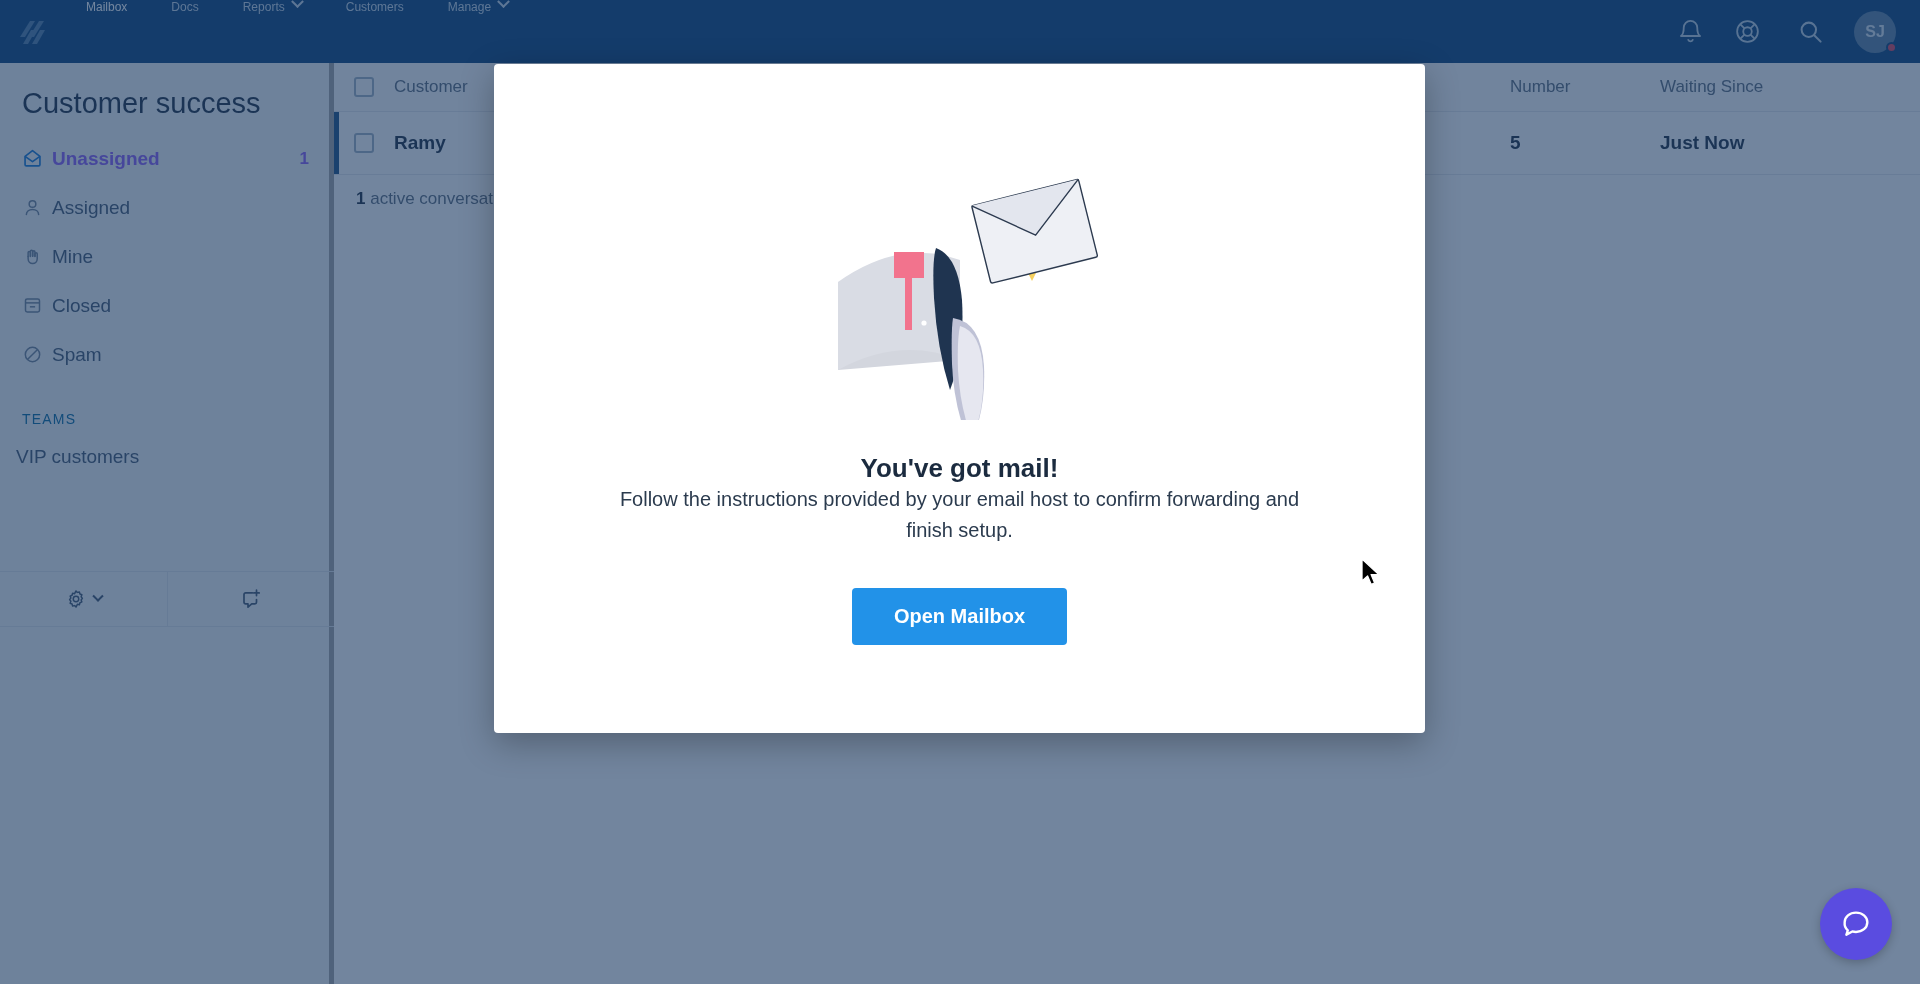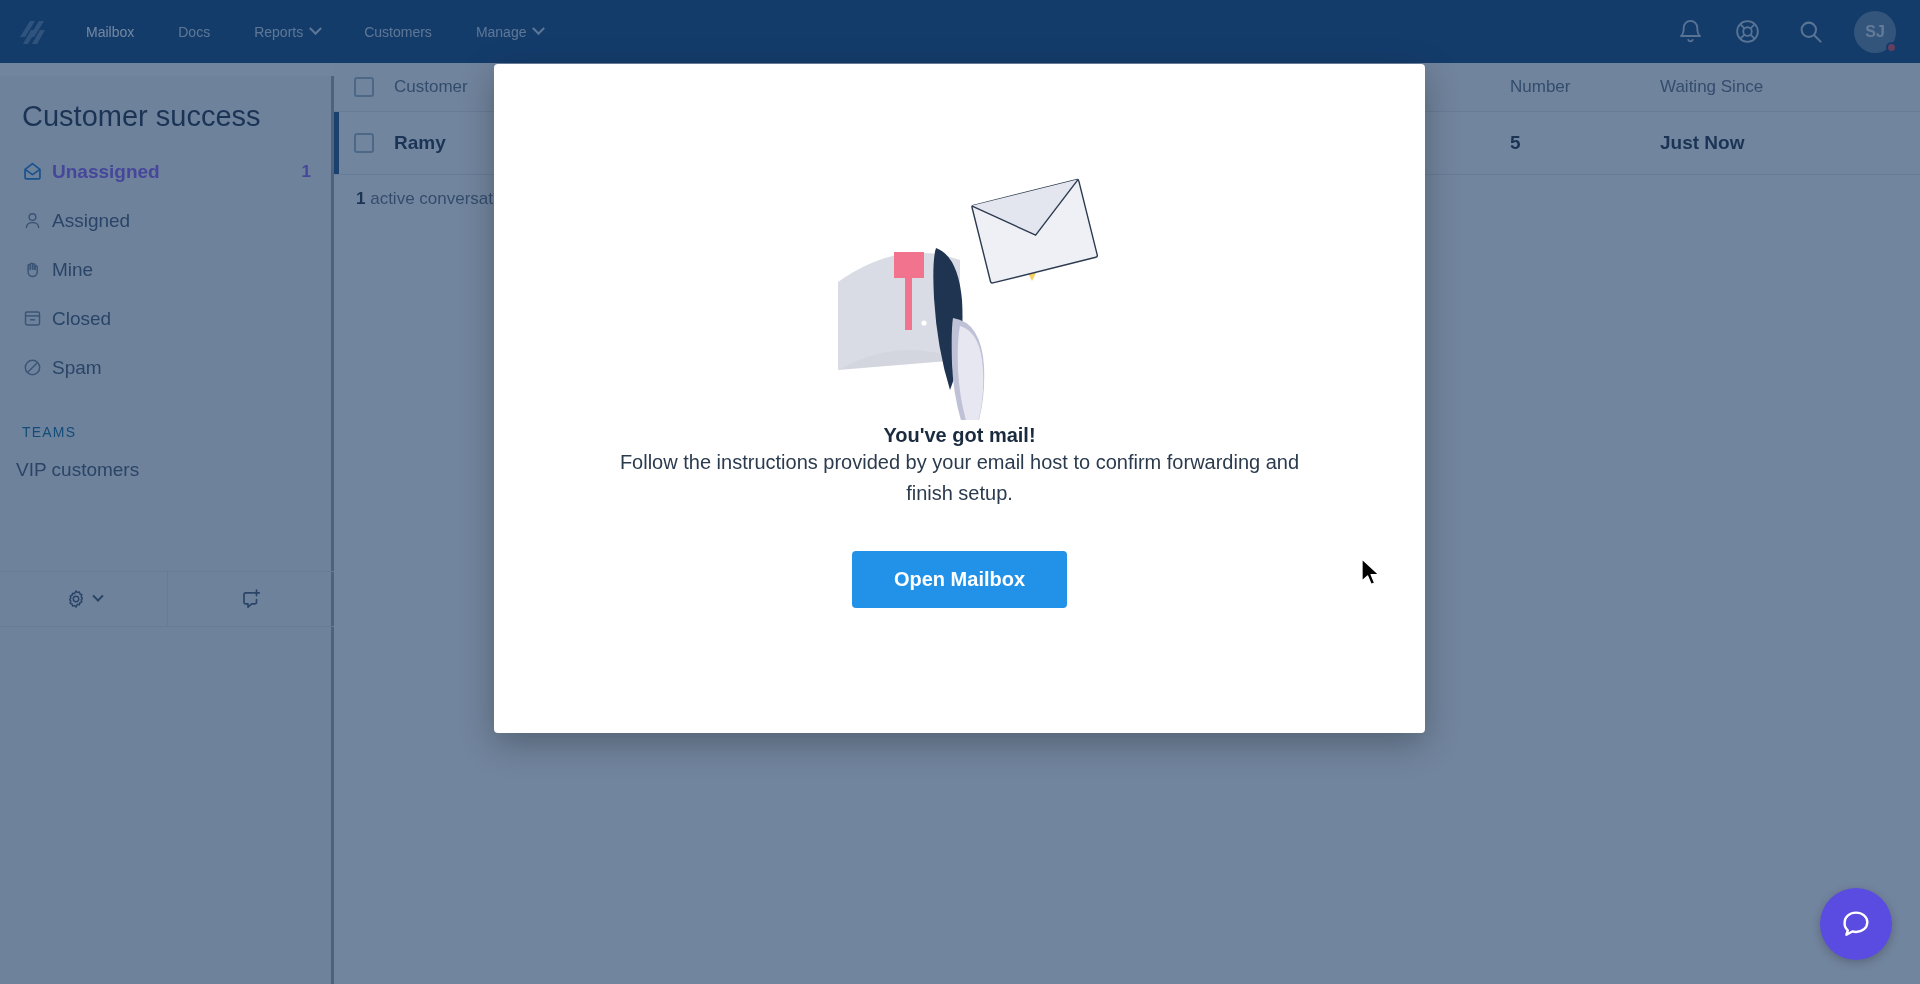--- a/index.html
+++ b/index.html
@@ -25,24 +25,24 @@
     display: flex; align-items: center;
   }
   .logo-wrap {
     width: 64px; height: 63px;
     display: flex; align-items: center; justify-content: center;
     flex: 0 0 auto;
   }
   .nav-items { display: flex; align-items: center; height: 63px; }
   .nav-item {
     color: #c8d7e6;
-    font-size: 14px;
+    font-size: 12px;
     padding: 0 22px;
     height: 63px;
-    display: flex; align-items: center;
+    display: flex; align-items: flex-start;
     white-space: nowrap;
     cursor: pointer;
   }
   .nav-item.active { color: #ffffff; }
   .nav-item .caret {
     display: inline-block;
     margin-left: 8px;
     width: 9px; height: 9px;
     border-right: 2px solid #c8d7e6;
     border-bottom: 2px solid #c8d7e6;
@@ -82,23 +82,22 @@
     position: absolute;
     top: 63px; left: 0; width: 1920px; height: 921px;
     display: flex;
     background: #ffffff;
   }
 
   
   .sidebar {
     width: 334px; flex: 0 0 334px;
     background: #f4f6f8;
-    border-right: 3px solid #a3a3a3;
+    border-right: 5px solid #a3a3a3;
     position: relative;
-    margin-top: 13px;
   }
   .sidebar-title {
     font-size: 29px;
     color: #1b2b3f;
     padding: 24px 22px 14px 22px;
     font-weight: 400;
   }
   .folder-list { padding: 0 0 0 0; }
   .folder {
     display: flex; align-items: center;
@@ -200,22 +199,22 @@
     z-index: 60;
     display: flex; flex-direction: column;
     align-items: center;
   }
   .modal-illus {
     margin-top: 106px;
     width: 300px; height: 250px;
     display: flex; align-items: center; justify-content: center;
   }
   .modal-title {
-    margin-top: 4px;
-    font-size: 20px; font-weight: bold; color: #1b2b3f;
+    margin-top: 33px;
+    font-size: 26px; font-weight: bold; color: #1b2b3f;
     text-align: center;
   }
   .modal-body {
     width: 690px;
     text-align: center;
     font-size: 20px; line-height: 31px;
     color: #2b3b4e;
   }
   .modal-btn {
     margin-top: 42px;

